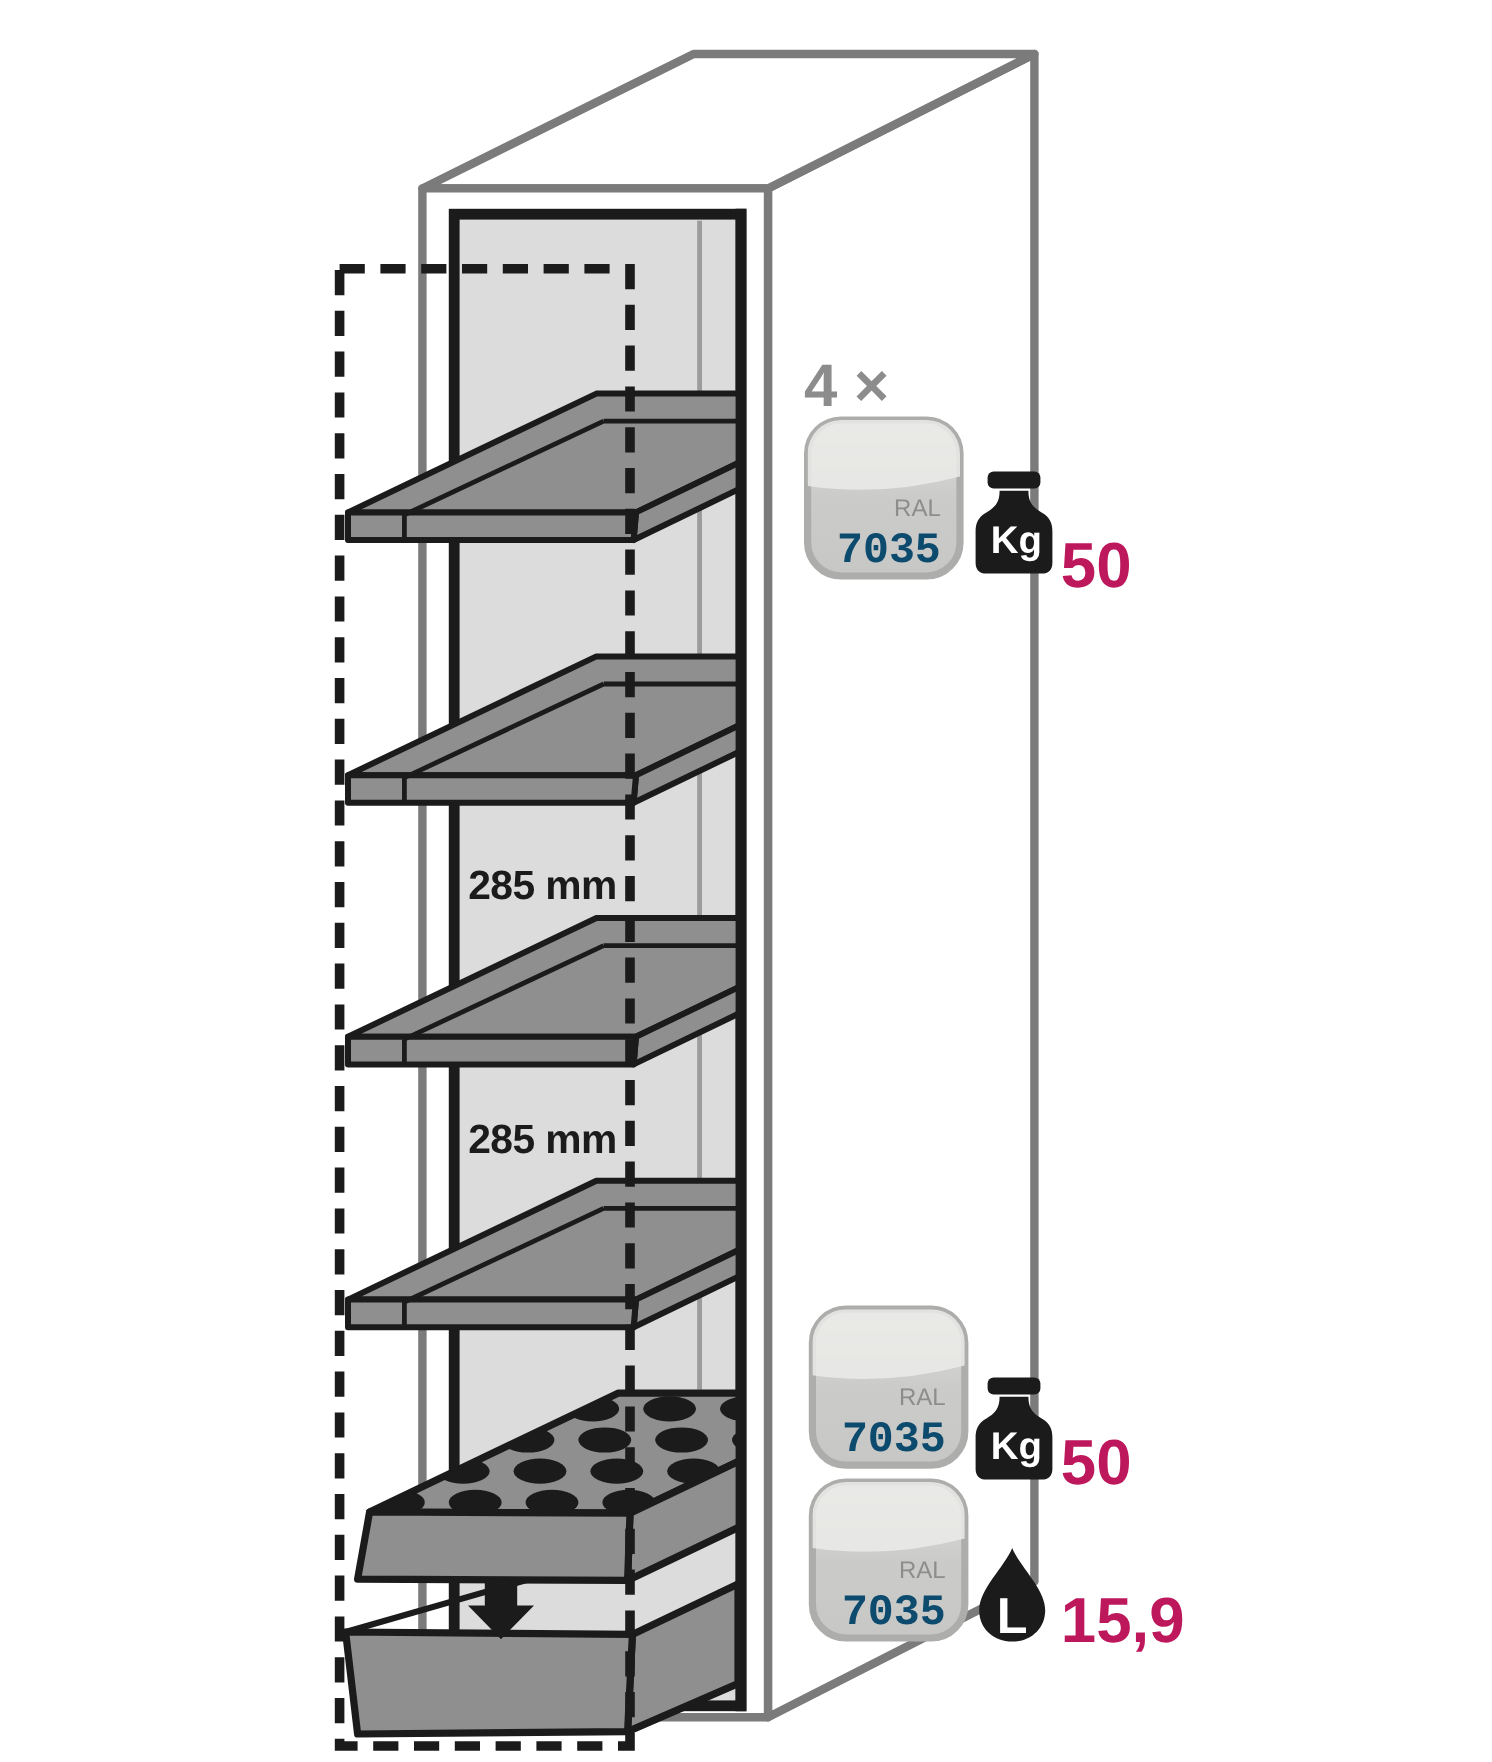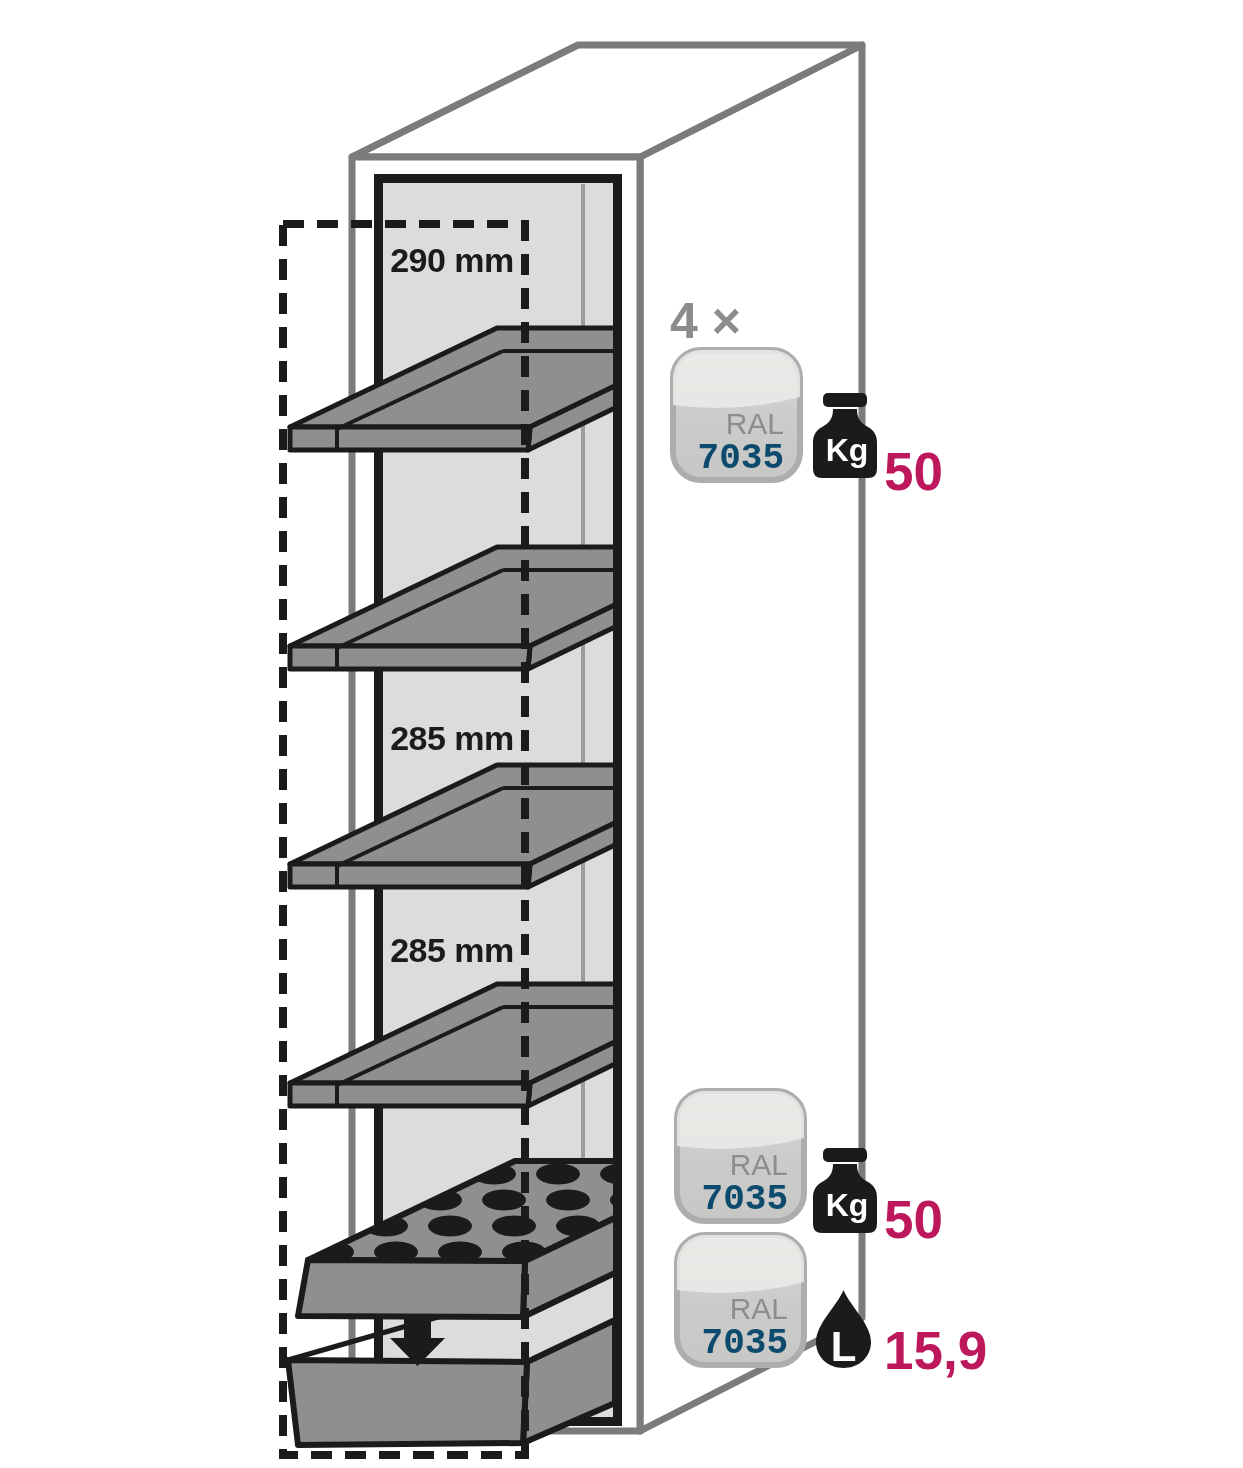--- a/index.html
+++ b/index.html
@@ -9,21 +9,21 @@
   }
   #drawing{position:absolute;left:0;top:0;}
   .txt{position:absolute;white-space:nowrap;}
   .dim-label{
     left:352px;width:200px;text-align:center;
     font-size:34px;font-weight:bold;color:#1b1b1b;letter-spacing:-0.5px;
   }
   .count-label{
     left:670px;top:292px;font-size:50px;font-weight:bold;color:#8c8c8c;
   }
-  .sw-ral{width:105px;text-align:right;font-size:30px;color:#8d8d8b;line-height:32px;}
+  .sw-ral{width:105px;text-align:right;font-size:20px;color:#8d8d8b;line-height:32px;}
   .sw-code{width:105px;text-align:right;font-size:36px;font-weight:bold;color:#0c4a6e;line-height:38px;font-family:Liberation Mono, monospace;}
   .icon-letter{color:#ffffff;font-weight:bold;text-align:center;}
   .kg-letter{left:813px;width:68px;font-size:32px;}
   .l-letter{left:816px;width:55px;font-size:42px;}
   .big-num{left:884px;font-size:53px;font-weight:bold;color:#be185d;}
 </style>
 </head>
 <body>
 
 <div id="stage">
@@ -143,21 +143,20 @@
       <path d="M833,409 L857,409 C857,419 861,423 868,427 C875,431 877,436 877,443 L877,469 Q877,478 868,478 L822,478 Q813,478 813,469 L813,443 C813,436 815,431 822,427 C829,423 833,419 833,409 Z"></path>
     </g>
     <g fill="#1b1b1b" transform="translate(0,755)">
       <rect x="823" y="393" width="44" height="14" rx="5"></rect>
       <path d="M833,409 L857,409 C857,419 861,423 868,427 C875,431 877,436 877,443 L877,469 Q877,478 868,478 L822,478 Q813,478 813,469 L813,443 C813,436 815,431 822,427 C829,423 833,419 833,409 Z"></path>
     </g>
 
     <path d="M843.5,1290 C837,1306 816,1324 816,1342 C816,1357 828,1368 843.5,1368 C859,1368 871,1357 871,1342 C871,1324 850,1306 843.5,1290 Z" fill="#1b1b1b"></path>
   </svg>
 
-  <div class="txt dim-label" style="top:241px">290 mm</div>
   <div class="txt dim-label" style="top:719px">285 mm</div>
   <div class="txt dim-label" style="top:931px">285 mm</div>
 
   <div class="txt count-label">4 ×</div>
 
   <div class="txt sw-ral" style="left:679px;top:408px">RAL</div>
   <div class="txt sw-code" style="left:679px;top:440px">7035</div>
   <div class="txt sw-ral" style="left:683px;top:1149px">RAL</div>
   <div class="txt sw-code" style="left:683px;top:1181px">7035</div>
   <div class="txt sw-ral" style="left:683px;top:1293px">RAL</div>

